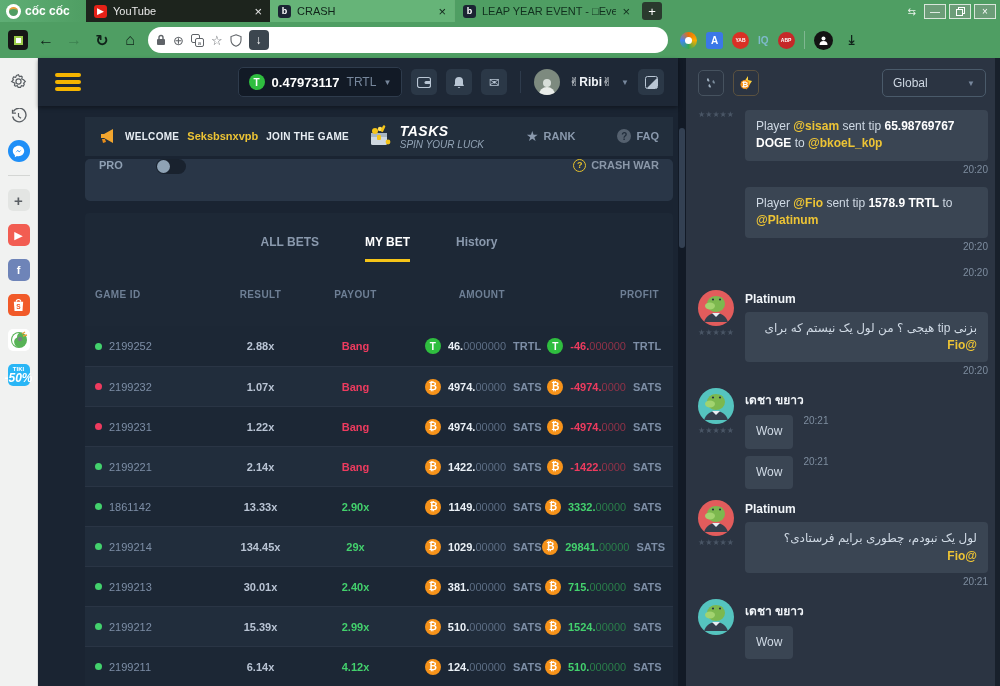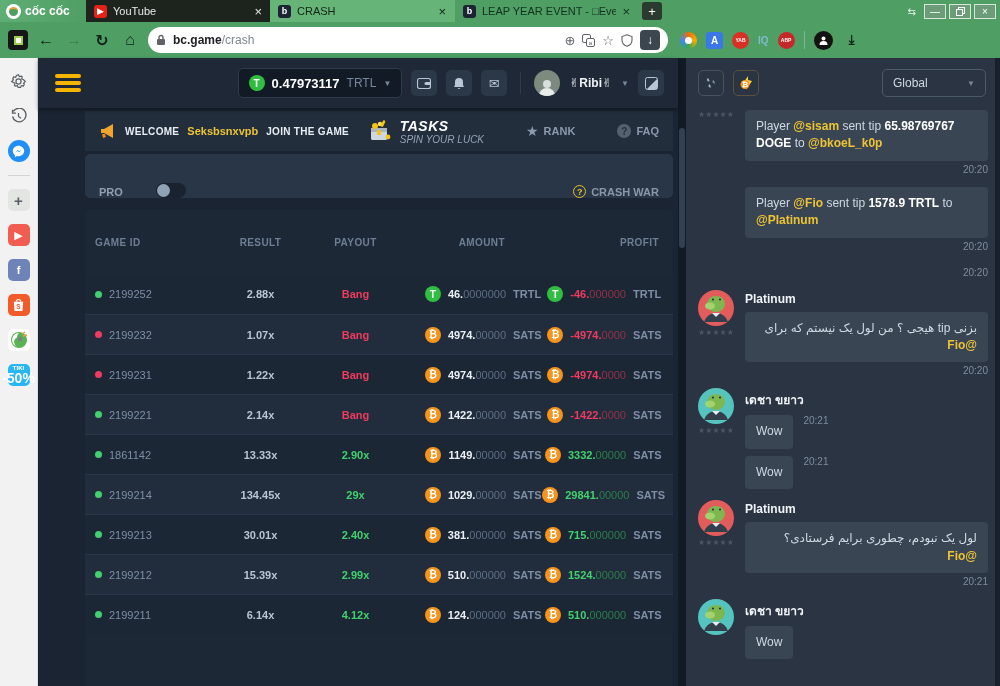--- a/index.html
+++ b/index.html
@@ -54,50 +54,50 @@
   .abicon { width:22px; height:22px; border-radius:5px; display:flex; align-items:center; justify-content:center; font-size:11px; font-weight:bold; color:#fff; flex:none; }
   .ab-grey { color:#5a5f64; background:transparent; font-size:16px; }
   .ab-msgr { background:#1f8ff7; border-radius:50%; }
   .abdivider { width:22px; height:1px; background:#d4d6d4; }
   .ab-plus { background:#e3e5e3; color:#5a5f64; font-size:15px; }
   .ab-yt { background:#f25d52; }
   .ab-fb { background:#6e84b8; }
   .ab-shopee { background:#f15a29; }
   .ab-coc { background:#fff; }
   .ab-tiki { background:#29b6f6; flex-direction:column; line-height:1; font-size:6px; }
-  .ab-tiki .pct { font-size:14px; }
+  .ab-tiki .pct { font-size:12px;font-style:italic; }
 
   .site { width:640px; background:#1a2432; display:flex; flex-direction:column; }
 
   .sitenav { height:50px; background:#1e2836; box-shadow:0 2px 4px rgba(0,0,0,.35); display:flex; align-items:center; padding:0 14px 0 17px; gap:9px; position:relative; z-index:3; }
   .burger { width:26px; display:flex; flex-direction:column; gap:3px; margin-right:auto; }
   .burger i { height:4px; background:#f5b400; border-radius:2px; }
   .balchip { height:30px; background:#121a26; border:1px solid #2e3b4c; border-radius:5px; display:flex; align-items:center; gap:7px; padding:0 10px; }
   .coin { width:16px; height:16px; border-radius:50%; display:flex; align-items:center; justify-content:center; font-size:10px; font-weight:bold; color:#fff; flex:none; }
   .coin-trtl { background:#2fbe3f; }
   .coin-sats { background:#f7931a; }
   .balval { color:#fff; font-weight:bold; font-size:13px; }
   .balcur { color:#77879c; font-size:12px; }
   .caret { color:#77879c; font-size:8px; }
   .navsq { width:26px; height:26px; background:#2b3847; border-radius:5px; display:flex; align-items:center; justify-content:center; color:#b9c6d4; font-size:13px; }
   .navdiv { width:1px; height:22px; background:#2e3b4c; margin:0 4px; }
   .avatar-sm { width:26px; height:26px; border-radius:50%; background:#7d8a7f; overflow:hidden; display:flex; align-items:flex-end; justify-content:center; }
   .uname { color:#f0f4f8; font-weight:bold; font-size:12px; }
 
-  .banner { height:40px; margin:3px 5px 0 47px; background:#222e3c; display:flex; align-items:center; padding:0 14px; gap:8px; }
+  .banner { height:40px; margin:11px 5px 0 47px; background:#222e3c; display:flex; align-items:center; padding:0 14px; gap:8px; }
   .bwel { color:#e8eef4; font-size:10px; font-weight:bold; letter-spacing:.3px; }
   .bname { color:#edc435; font-size:11px; font-weight:bold; }
   .tasksblk { display:flex; align-items:center; gap:8px; margin-left:auto; }
   .tasks-t1 { color:#fff; font-weight:bold; font-style:italic; font-size:14px; letter-spacing:.5px; }
   .tasks-t2 { color:#93a4b6; font-style:italic; font-size:10px; }
   .rankblk,.faqblk { display:flex; align-items:center; gap:5px; color:#8a99ad; font-size:11px; font-weight:bold; margin-left:34px; }
   .rankstar { color:#8a99ad; font-size:14px; }
   .qcirc { width:14px; height:14px; border-radius:50%; background:#55616f; color:#222e3c; font-size:10px; font-weight:bold; display:flex; align-items:center; justify-content:center; }
 
-  .gamebar { margin:3px 5px 0 47px; height:44px; background:rgba(66,85,105,.38); border-radius:5px; display:flex; align-items:flex-end; padding:0 14px;gap:24px; }
+  .gamebar { margin:3px 5px 0 47px; height:44px; background:rgba(66,85,105,.38); border-radius:5px; display:flex; align-items:flex-start; padding:0 14px;gap:24px; }
   .prolabel { color:#8fa0b3; font-size:11px; font-weight:bold; margin-right:9px; }
   .toggle { width:30px; height:15px; background:#19222e; border-radius:8px; position:relative; }
   .toggle i { position:absolute; left:1px; top:1px; width:13px; height:13px; border-radius:50%; background:#8fa3b5; }
   .crashwar { margin-left:auto; display:flex; align-items:center; gap:5px; color:#8a97a8; font-size:11px; font-weight:bold; }
   .qyellow { width:13px; height:13px; border-radius:50%; border:1px solid #e5c12c; color:#e5c12c; font-size:9px; display:flex; align-items:center; justify-content:center; }
 
   .betspanel { margin:12px 5px 0 47px; background:#1d2836; flex:1; border-radius:4px 4px 0 0; }
   .tabsrow { display:flex; justify-content:center; gap:46px; padding-top:22px; }
   .btab { color:#8a99ad; font-size:12px; font-weight:bold; padding-bottom:10px; border-bottom:3px solid transparent; }
   .btab.active { color:#fff; border-bottom-color:#f5c418; }
@@ -194,21 +194,20 @@
     </div>
   <span class="navbtn">←</span>
   <span class="navbtn disabled">→</span>
   <span class="navbtn">↻</span>
   <span class="navbtn">⌂</span>
   <div class="urlbar">
     <svg class="lock" width="10" height="12" viewBox="0 0 10 12">
         <rect x="1" y="5" width="8" height="6" rx="1" fill="#5f6368"></rect>
         <path d="M3 5V3.5a2 2 0 014 0V5" fill="none" stroke="#5f6368" stroke-width="1.4"></path>
       </svg>
-    <span class="urltext"><b>bc.game</b><span class="path">/crash</span></span>
     <span class="uicon">⊕</span>
     <span class="uicon">
       <svg width="13" height="13" viewBox="0 0 13 13">
           <rect x="0.5" y="0.5" width="8" height="8" rx="1.5" fill="none" stroke="#5f6368"></rect>
           <rect x="4.5" y="4.5" width="8" height="8" rx="1.5" fill="#fff" stroke="#5f6368"></rect>
           <text x="8.5" y="11" font-size="6" fill="#5f6368" text-anchor="middle">a</text>
         </svg>
     </span>
     <span class="uicon">☆</span>
     <span class="uicon">
@@ -363,20 +362,25 @@
       <span class="toggle">
           <i></i>
         </span>
       <div class="crashwar">
         <span class="qyellow">?</span>
         <span>CRASH WAR</span>
       </div>
     </div>
 
     <div class="betspanel">
+      <div class="tabsrow">
+        <span class="btab">ALL BETS</span>
+        <span class="btab active">MY BET</span>
+        <span class="btab">History</span>
+      </div>
       <div class="theader">
         <span>GAME ID</span>
         <span class="h-center">RESULT</span>
         <span class="h-center">PAYOUT</span>
         <span class="h-right">AMOUNT</span>
         <span class="h-right" style="padding-right:6px;">PROFIT</span>
       </div>
       <div id="bets-rows">
           <div class="trow">
             <span class="c-id">

